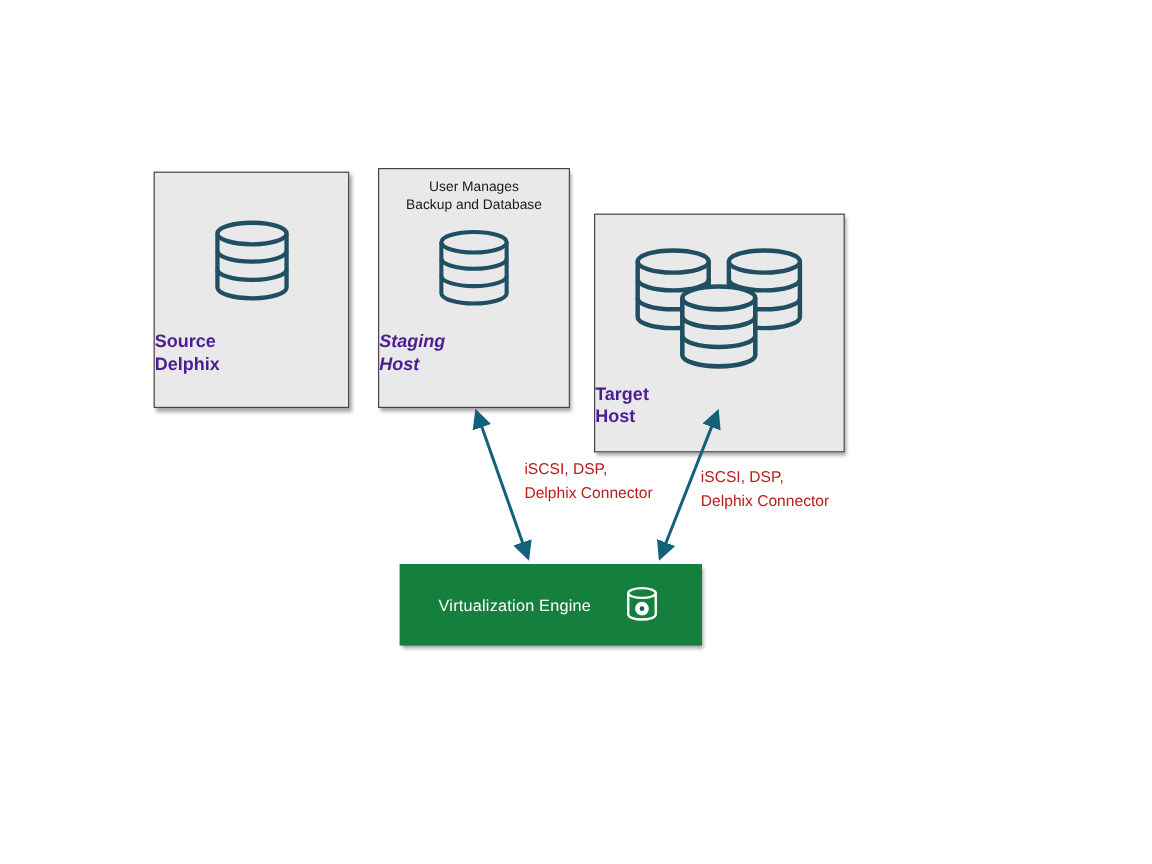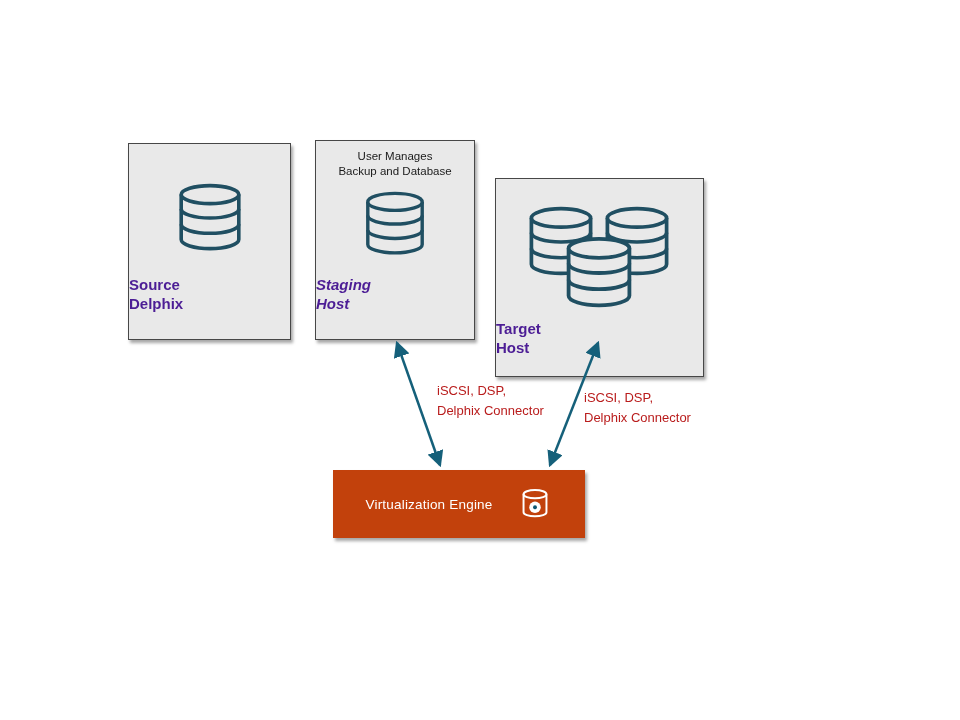--- a/index.html
+++ b/index.html
@@ -28,21 +28,21 @@
   .staging-note span{display:block;}
   .arrows{position:absolute;left:0;top:0;width:960px;height:720px;pointer-events:none;}
   .conn-label{
     position:absolute;font-size:13px;line-height:20px;color:#b91c1c;white-space:nowrap;
   }
   .conn-label span{display:block;}
   .conn-1{left:437px;top:381px;}
   .conn-2{left:584px;top:388px;}
   .engine{
     position:absolute;left:333px;top:470px;width:252px;height:68px;
-    background:#c2410c;box-shadow:2px 3px 3px rgba(0,0,0,0.35);
+    background:#15803d;box-shadow:2px 3px 3px rgba(0,0,0,0.35);
     display:flex;align-items:center;justify-content:center;gap:24px;
   }
   .engine-label{color:#ffffff;font-size:13.5px;letter-spacing:0.2px;}
 </style>
 </head>
 <body>
 
 <div class="canvas">
 
   <svg class="defs" aria-hidden="true">

